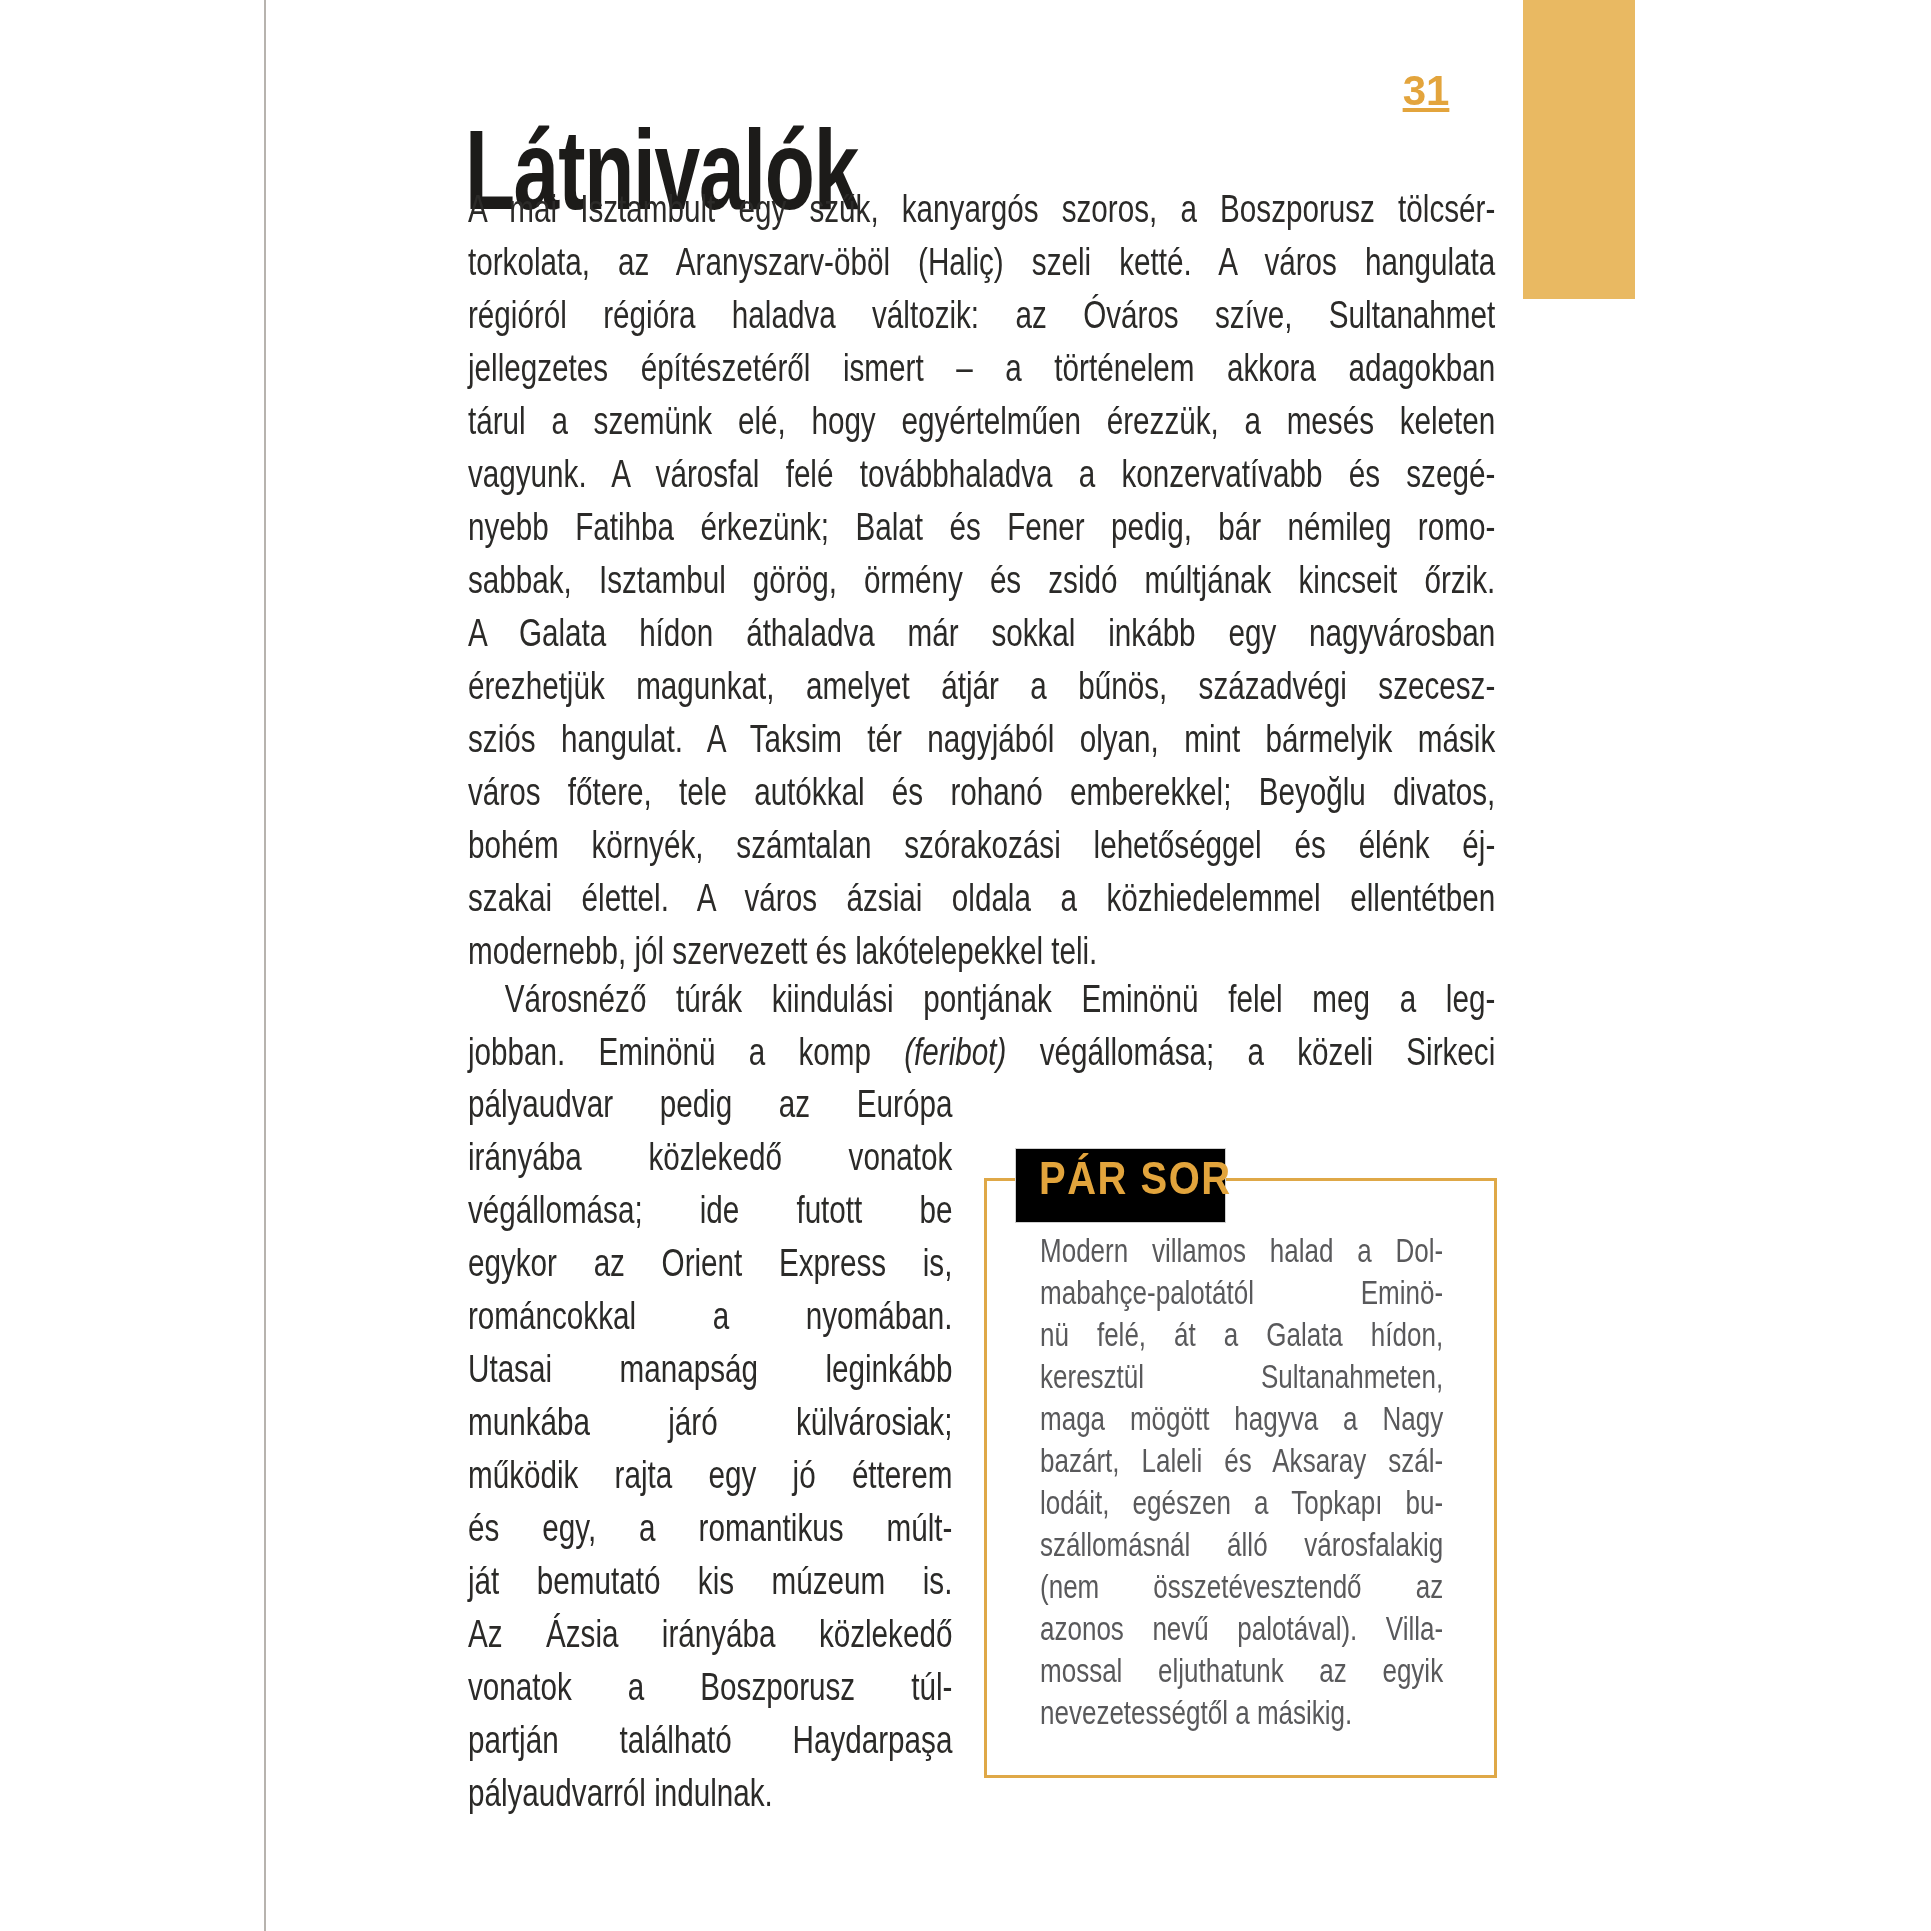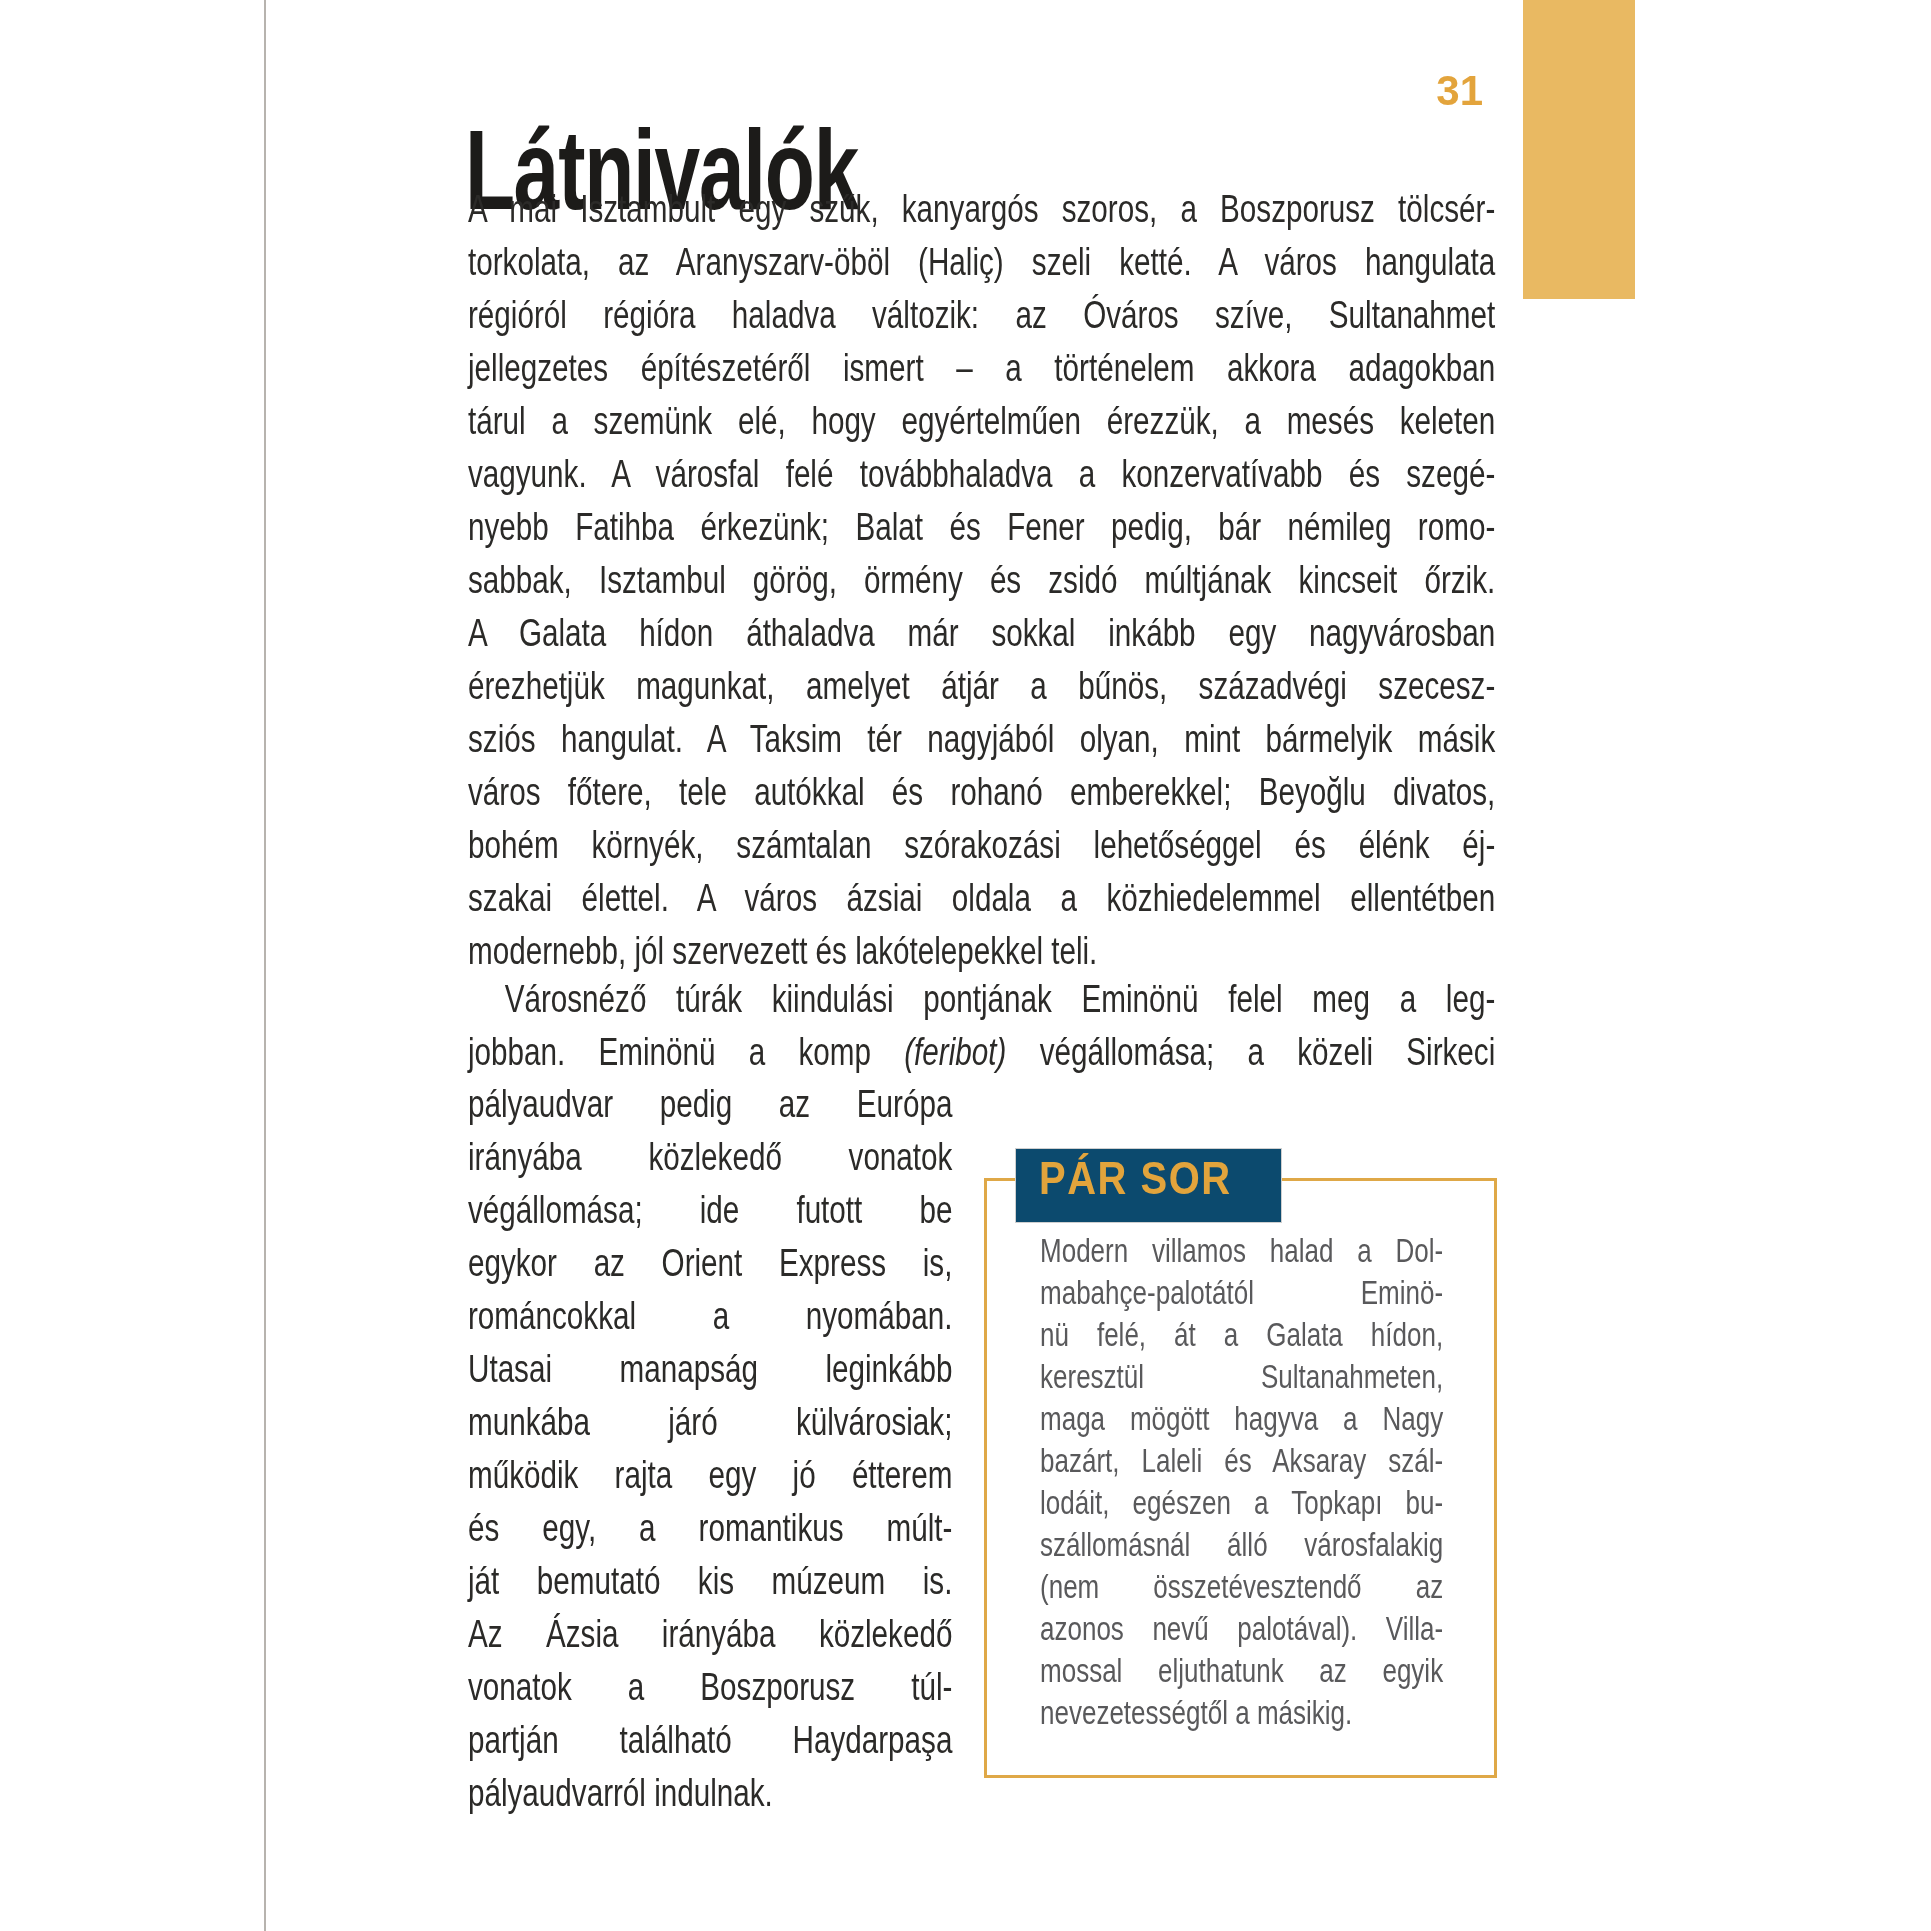--- a/index.html
+++ b/index.html
@@ -1,37 +1,37 @@
 <!DOCTYPE html>
 <html style="font-size:14px"><head>
 <meta charset="utf-8">
 <style>
   html,body{margin:0;padding:0;background:#ffffff;}
   .page{position:relative;width:1931px;height:1931px;background:#ffffff;overflow:hidden;
         font-family:"Liberation Sans", sans-serif;}
   #vline{position:absolute;left:264px;top:0;width:1.8px;height:1931px;background:#b7b3ae;}
   #goldblock{position:absolute;left:1523px;top:0;width:112px;height:299px;background:#e9b962;}
-  #pagenum{position:absolute;left:1369px;top:67px;width:114px;text-align:right;
-           font-size:42px;font-weight:bold;color:#e3a43c;}
+  #pagenum{position:absolute;left:1369px;top:67px;width:114px;text-align:center;
+           font-size:42px;font-weight:bold;color:#e3a43c;text-decoration:underline;}
   #title{position:absolute;left:465px;top:107px;font-size:114px;font-weight:bold;
          letter-spacing:-1.8px;color:#1c1b19;line-height:1.1;
          transform:scaleX(0.72);transform-origin:0 0;white-space:nowrap;}
   .flow{position:absolute;left:468px;color:#2b2a28;font-size:38px;line-height:53px;
         transform:scaleX(0.78);transform-origin:0 0;}
   #p1{top:183px;width:1317px;}
   #p2{top:973px;width:1317px;}
   #narrow{top:1078px;width:621px;}
   .tline{text-align:justify;text-align-last:justify;}
   .tline.noj{text-align-last:left;}
   .tline.indent{text-indent:47px;}
   em{font-style:italic;}
   #infobox{position:absolute;left:984px;top:1178px;width:513px;height:600px;
            border:3.5px solid #dfa847;box-sizing:border-box;background:#ffffff;}
-  #infobox-label{position:absolute;left:1015px;top:1148px;width:267px;height:75px;
-                 background:#0c4a6e;border:0.9px solid #cfcfcf;box-sizing:border-box;
+  #infobox-label{position:absolute;left:1015px;top:1148px;width:211px;height:75px;
+                 background:#000000;border:0.9px solid #cfcfcf;box-sizing:border-box;
                  padding:1.8px 0 0 23px;z-index:2;}
   #infobox-title{display:inline-block;font-size:47px;font-weight:bold;color:#e2a43c;
                  letter-spacing:1.8px;line-height:53px;white-space:nowrap;
                  transform:scaleX(0.85);transform-origin:0 0;}
   #boxtext{position:absolute;left:1040px;top:1229px;width:527px;z-index:2;
            font-size:34px;line-height:42px;color:#59595b;
            transform:scaleX(0.765);transform-origin:0 0;}
 </style>
 </head>
 <body>

